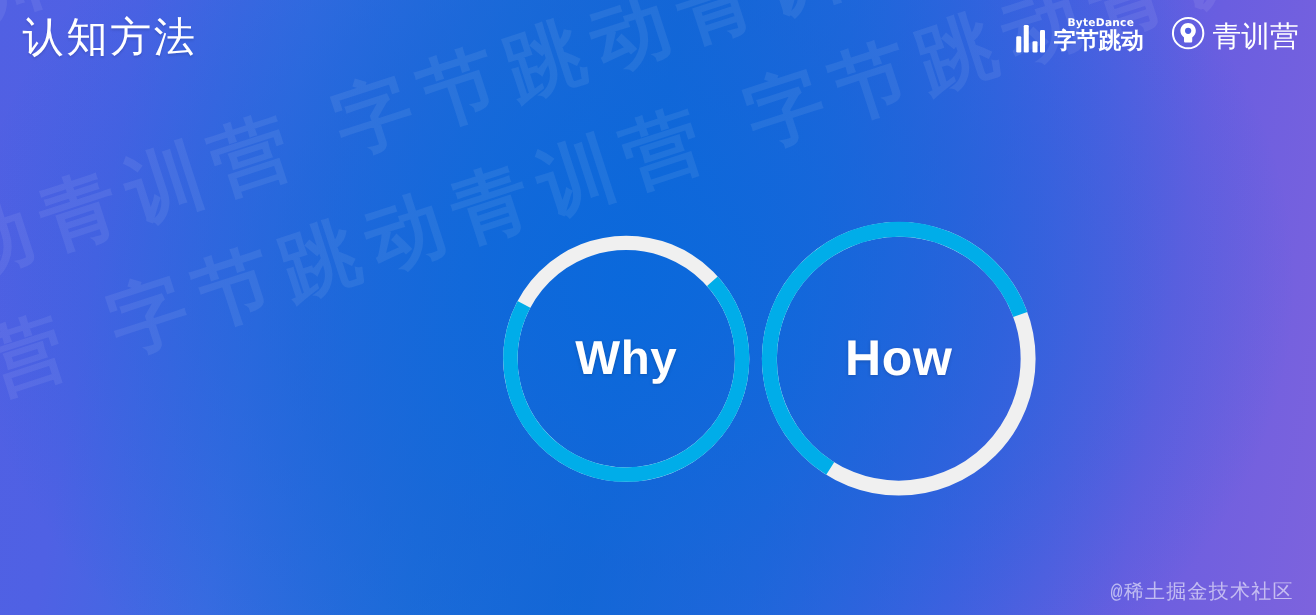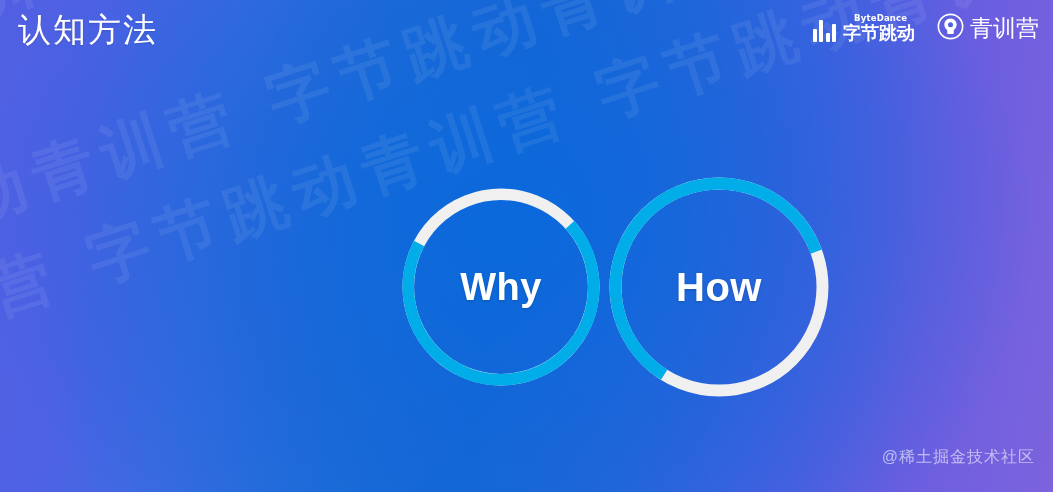--- a/index.html
+++ b/index.html
@@ -165,25 +165,25 @@
     letter-spacing: 0.5px;
     font-family: "Liberation Sans", "DejaVu Sans", sans-serif;
     text-shadow: 0 1px 3px rgba(0,0,0,0.18);
   }
   .ring.r-why .ring-label { font-size: 38px; }
 
   
   .credit {
     position: absolute;
     right: 18px;
-    bottom: 24px;
+    bottom: 8px;
     font-size: 16px;
     color: rgba(255,255,255,0.58);
     letter-spacing: 1px;
-    font-family: Liberation Sans, sans-serif;
+    font-family: Liberation Mono, monospace;
   }
 </style>
 </head>
 <body>
 
 <div class="slide">
 
   <div class="wm-layer">
 
     <div class="wm-row r1">字节跳动青训营 字节跳动青训营 字节跳动青训营 字节跳动青训营 字节跳动青训营</div>

